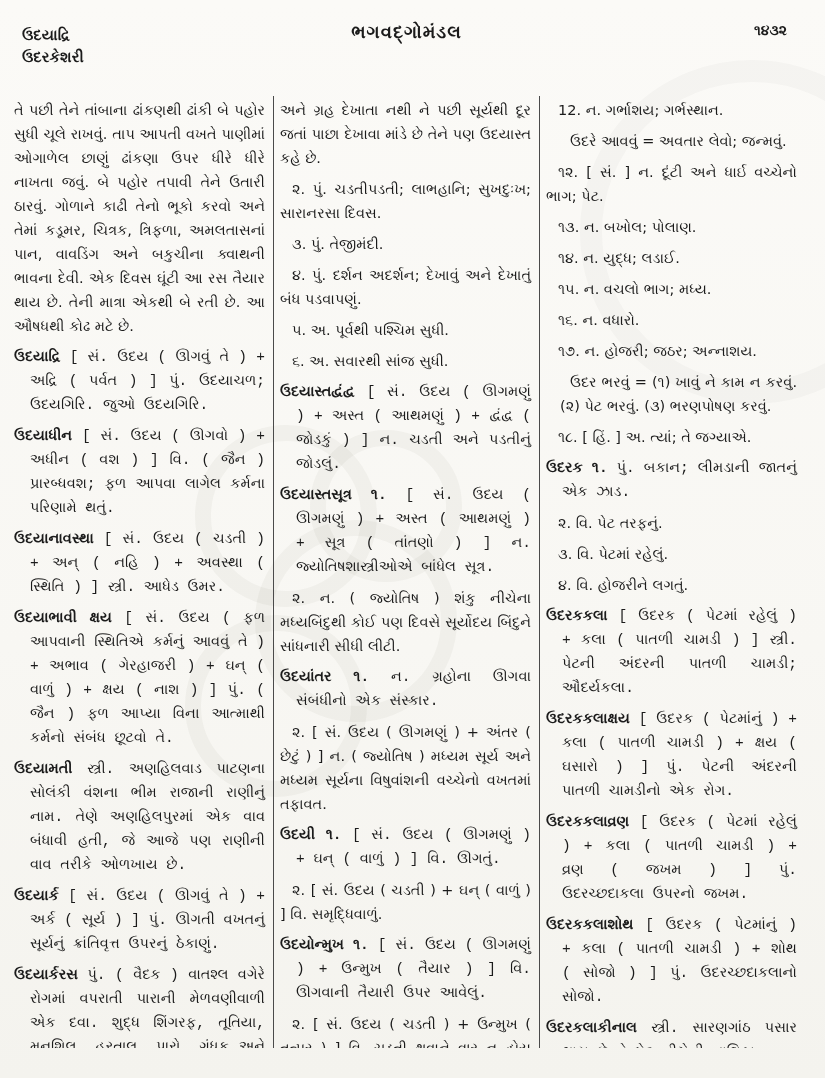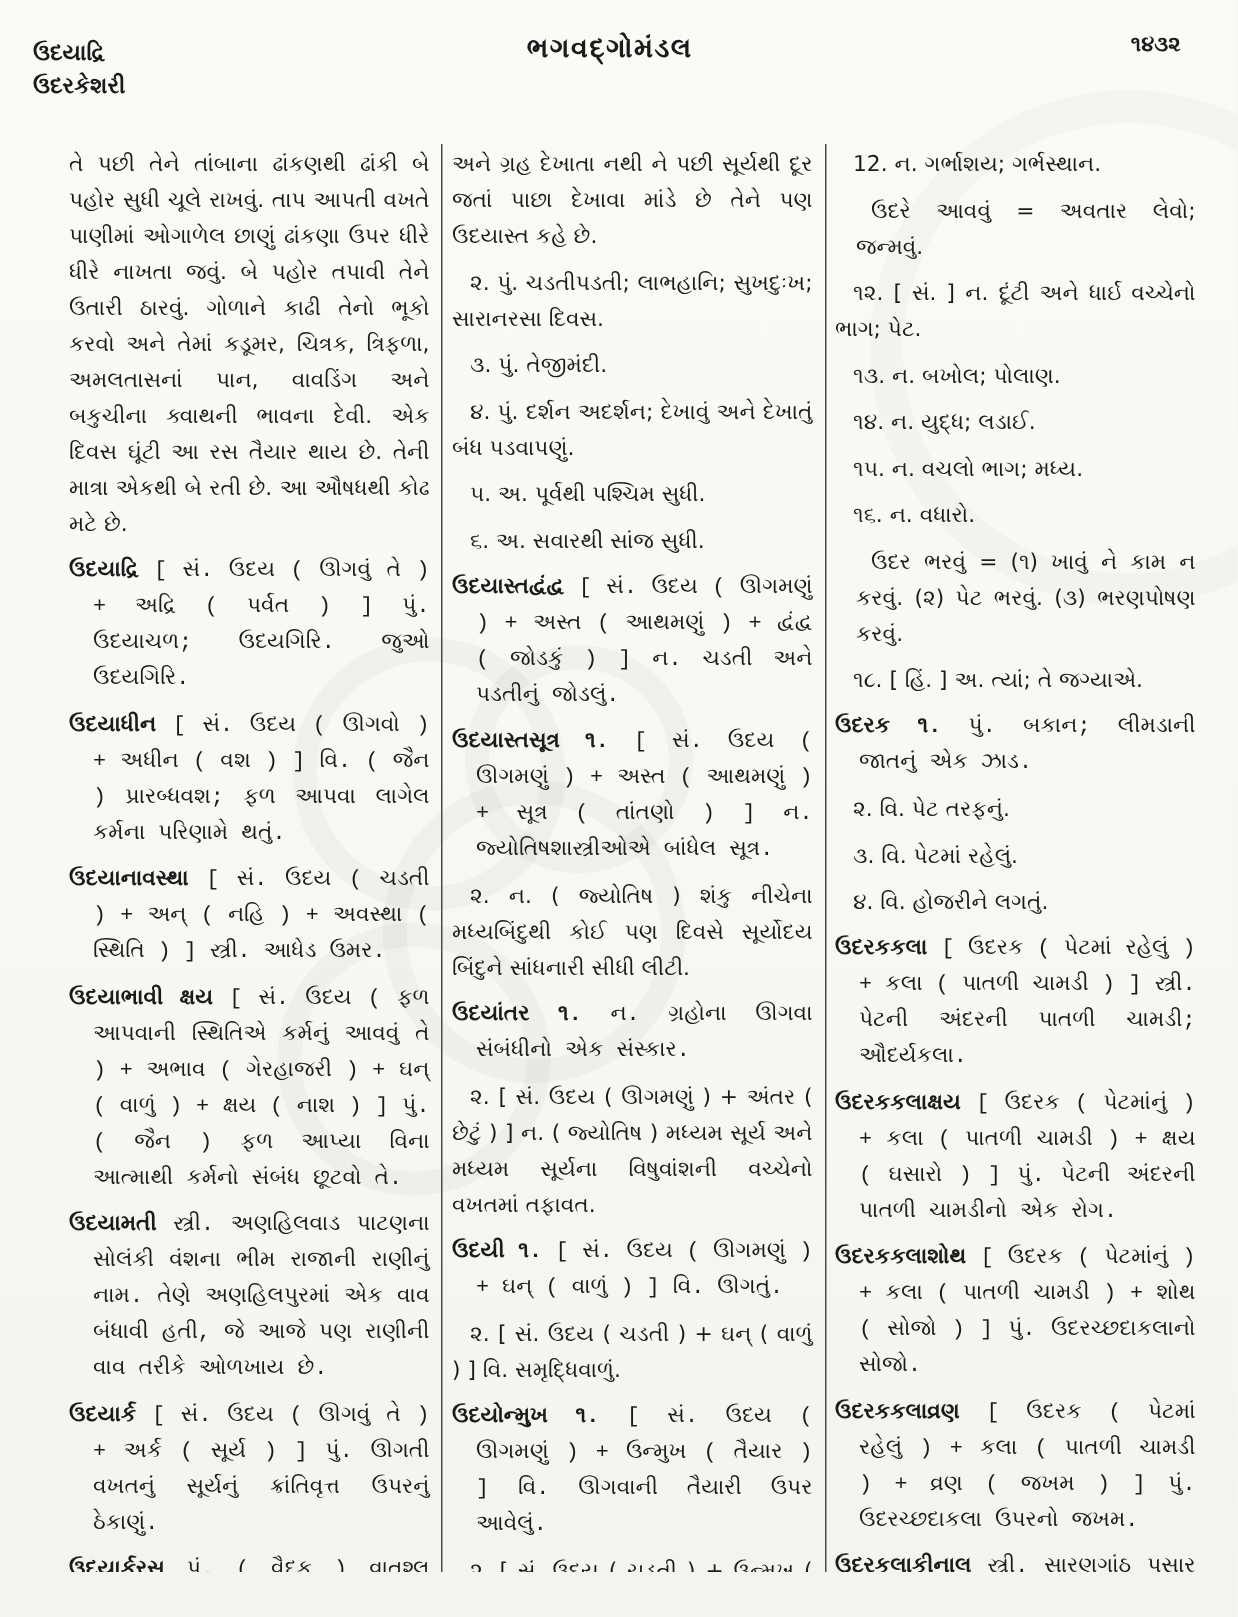--- a/index.html
+++ b/index.html
@@ -35,21 +35,20 @@
   .pageno{
     position:absolute;right:18px;top:4px;
     font-weight:bold;font-size:14px;
   }
   
   .columns{
     position:relative;
     display:flex;
     height:952px;
     overflow:hidden;
-    margin-left:32px;
   }
   .col{
     flex:1 1 0;
     padding:2px 8px 0 6px;
     box-sizing:border-box;
     overflow:hidden;
   }
   .col + .col{border-left:1px solid #4a4a4a;}
   .para{
     margin:0 0 7px 0;
@@ -125,27 +124,28 @@
         <p class="para entry"><span class="head">ઉદર ૧. </span>[ સં. ઉદ્ ( ઊંચું ) + ઋ ( જવું ) ] પું. અંડકોષ ફૂલી જવો તે; વધરાવળ.</p>
       </div>
     <div class="col">
         <p class="para sense">12. ન. ગર્ભાશય; ગર્ભસ્થાન.</p>
         <p class="para idiom">ઉદરે આવવું = અવતાર લેવો; જન્મવું.</p>
         <p class="para sense">૧૨. [ સં. ] ન. દૂંટી અને ધાર્ઇ વચ્ચેનો ભાગ; પેટ.</p>
         <p class="para sense">૧૩. ન. બખોલ; પોલાણ.</p>
         <p class="para sense">૧૪. ન. યુદ્ધ; લડાઈ.</p>
         <p class="para sense">૧૫. ન. વચલો ભાગ; મધ્ય.</p>
         <p class="para sense">૧૬. ન. વધારો.</p>
+        <p class="para sense">૧૭. ન. હોજરી; જઠર; અન્નાશય.</p>
         <p class="para idiom">ઉદર ભરવું = (૧) ખાવું ને કામ ન કરવું. (૨) પેટ ભરવું. (૩) ભરણપોષણ કરવું.</p>
         <p class="para sense">૧૮. [ હિં. ] અ. ત્યાં; તે જગ્યાએ.</p>
         <p class="para entry"><span class="head">ઉદરક ૧. </span>પું. બકાન; લીમડાની જાતનું એક ઝાડ.</p>
         <p class="para sense">૨. વિ. પેટ તરફનું.</p>
         <p class="para sense">૩. વિ. પેટમાં રહેલું.</p>
         <p class="para sense">૪. વિ. હોજરીને લગતું.</p>
         <p class="para entry"><span class="head">ઉદરકકલા </span>[ ઉદરક ( પેટમાં રહેલું ) + કલા ( પાતળી ચામડી ) ] સ્ત્રી. પેટની અંદરની પાતળી ચામડી; ઔદર્યકલા.</p>
         <p class="para entry"><span class="head">ઉદરકકલાક્ષય </span>[ ઉદરક ( પેટમાંનું ) + કલા ( પાતળી ચામડી ) + ક્ષય ( ઘસારો ) ] પું. પેટની અંદરની પાતળી ચામડીનો એક રોગ.</p>
+        <p class="para entry"><span class="head">ઉદરકકલાવ્રણ </span>[ ઉદરક ( પેટમાં રહેલું ) + કલા ( પાતળી ચામડી ) + વ્રણ ( જખમ ) ] પું. ઉદરચ્છદાકલા ઉપરનો જખમ.</p>
         <p class="para entry"><span class="head">ઉદરકકલાશોથ </span>[ ઉદરક ( પેટમાંનું ) + કલા ( પાતળી ચામડી ) + શોથ ( સોજો ) ] પું. ઉદરચ્છદાકલાનો સોજો.</p>
-        <p class="para entry"><span class="head">ઉદરકકલાવ્રણ </span>[ ઉદરક ( પેટમાં રહેલું ) + કલા ( પાતળી ચામડી ) + વ્રણ ( જખમ ) ] પું. ઉદરચ્છદાકલા ઉપરનો જખમ.</p>
         <p class="para entry"><span class="head">ઉદરકલાકીનાલ </span>સ્ત્રી. સારણગાંઠ પસાર થાય છે તે પેટ નીચેની નાલિકા.</p>
       </div>
   </div>
 
 </div>
 
 </body></html>

